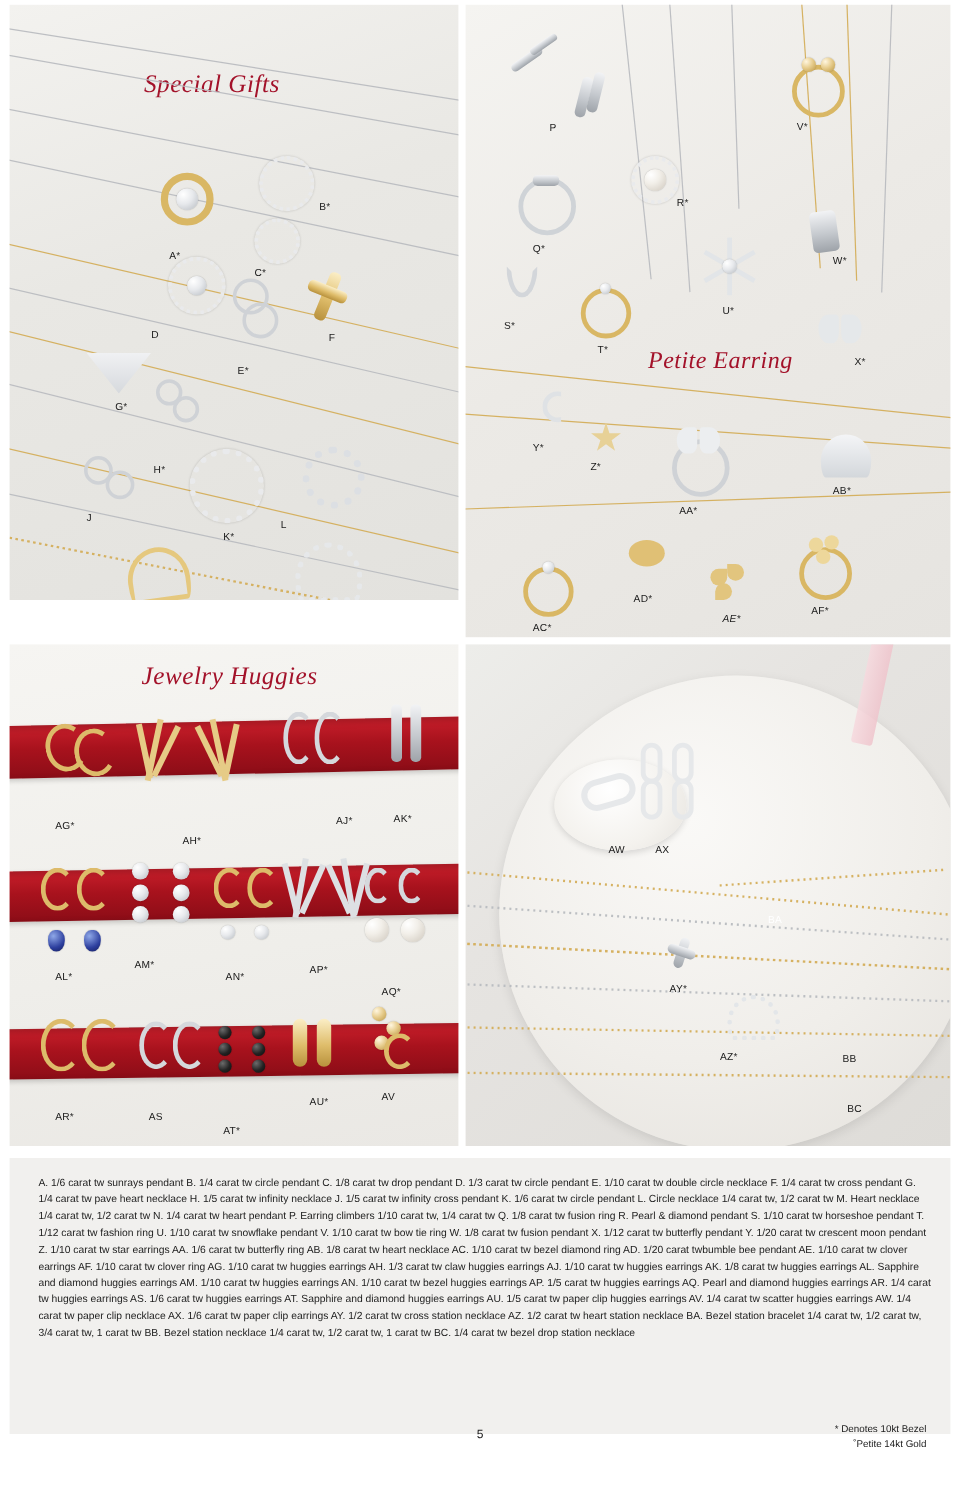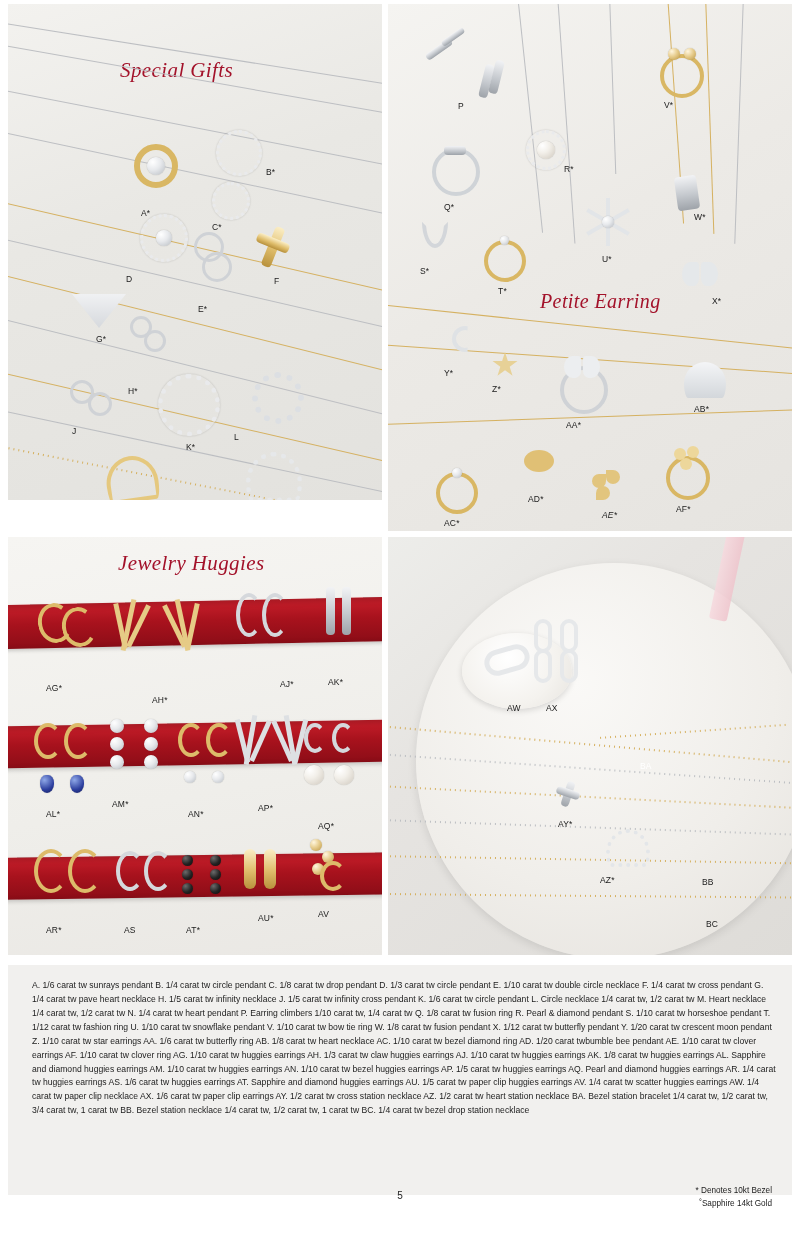--- a/index.html
+++ b/index.html
@@ -455,21 +455,21 @@
     <div style="position:absolute;left:170px;top:316px;width:24px;height:42px;">
       <div class="gemdot black" style="left:4px;top:2px;width:11px;height:11px;"></div>
       <div class="gemdot black" style="left:4px;top:16px;width:11px;height:11px;"></div>
       <div class="gemdot black" style="left:4px;top:30px;width:11px;height:11px;"></div>
     </div>
     <div style="position:absolute;left:198px;top:316px;width:24px;height:42px;">
       <div class="gemdot black" style="left:4px;top:2px;width:11px;height:11px;"></div>
       <div class="gemdot black" style="left:4px;top:16px;width:11px;height:11px;"></div>
       <div class="gemdot black" style="left:4px;top:30px;width:11px;height:11px;"></div>
     </div>
-    <div class="cap" style="left:178px; top:388px;">AT*</div>
+    <div class="cap" style="left:178px; top:400px;">AT*</div>
 
     <div class="metalbar gold" style="left:236px; top:312px; width:12px; height:40px; border-radius:6px;"></div>
     <div class="metalbar gold" style="left:256px; top:312px; width:12px; height:40px; border-radius:6px;"></div>
     <div class="cap" style="left:250px; top:376px;">AU*</div>
 
     <div style="position:absolute;left:300px;top:300px;width:40px;height:50px;">
       <div class="gemdot gold" style="left:2px;top:2px;width:12px;height:12px;"></div>
       <div class="gemdot gold" style="left:14px;top:14px;width:12px;height:12px;"></div>
       <div class="gemdot gold" style="left:4px;top:26px;width:12px;height:12px;"></div>
       <div class="huggie gold" style="left:12px;top:24px;width:26px;height:30px;"></div>
@@ -515,15 +515,15 @@
 
     <div class="cap" style="left:318px; top:382px;">BC</div>
   </div>
 
   <div id="descriptions">
     <div id="desc-text">A. 1/6 carat tw sunrays pendant   B. 1/4 carat tw circle pendant   C. 1/8 carat tw drop pendant   D. 1/3 carat tw circle pendant   E. 1/10 carat tw double circle necklace   F. 1/4 carat tw cross pendant   G. 1/4 carat tw pave heart necklace   H. 1/5 carat tw infinity necklace   J. 1/5 carat tw infinity cross pendant   K. 1/6 carat tw circle pendant   L. Circle necklace 1/4 carat tw,   1/2 carat tw   M. Heart necklace 1/4 carat tw,   1/2 carat tw   N. 1/4 carat tw heart pendant   P. Earring climbers 1/10 carat tw,   1/4 carat tw   Q. 1/8 carat tw fusion ring   R. Pearl &amp; diamond pendant   S. 1/10 carat tw horseshoe pendant   T. 1/12 carat tw fashion ring   U. 1/10 carat tw snowflake pendant   V. 1/10 carat tw bow tie ring   W. 1/8 carat tw fusion pendant   X. 1/12 carat tw butterfly pendant   Y. 1/20 carat tw crescent moon pendant   Z. 1/10 carat tw star earrings   AA. 1/6 carat tw butterfly ring   AB. 1/8 carat tw heart necklace   AC. 1/10 carat tw bezel diamond ring   AD. 1/20 carat twbumble bee pendant   AE. 1/10 carat tw clover earrings   AF. 1/10 carat tw clover ring   AG. 1/10 carat tw huggies earrings   AH. 1/3 carat tw claw huggies earrings   AJ. 1/10 carat tw huggies earrings   AK. 1/8 carat tw huggies earrings   AL. Sapphire and diamond huggies earrings   AM. 1/10 carat tw huggies earrings   AN. 1/10 carat tw bezel huggies earrings   AP. 1/5 carat tw huggies earrings   AQ. Pearl and diamond huggies earrings   AR. 1/4 carat tw huggies earrings   AS. 1/6 carat tw huggies earrings   AT. Sapphire and diamond huggies earrings   AU. 1/5 carat tw paper clip huggies earrings   AV. 1/4 carat tw scatter huggies earrings   AW. 1/4 carat tw paper clip necklace   AX. 1/6 carat tw paper clip earrings   AY. 1/2 carat tw cross station necklace   AZ. 1/2 carat tw heart station necklace   BA. Bezel station bracelet   1/4 carat tw, 1/2 carat tw, 3/4 carat tw, 1 carat tw   BB. Bezel station necklace 1/4 carat tw,   1/2 carat tw,   1 carat tw    BC. 1/4 carat tw bezel drop station necklace</div>
   </div>
 
   <div id="page-number">5</div>
   <div class="denote" id="denote-10kt">* Denotes 10kt Bezel</div>
-  <div class="denote" id="denote-14kt">˚Sapphire 14kt Gold</div>
+  <div class="denote" id="denote-14kt">˚Petite 14kt Gold</div>
 
 </div>
 
 </body></html>

